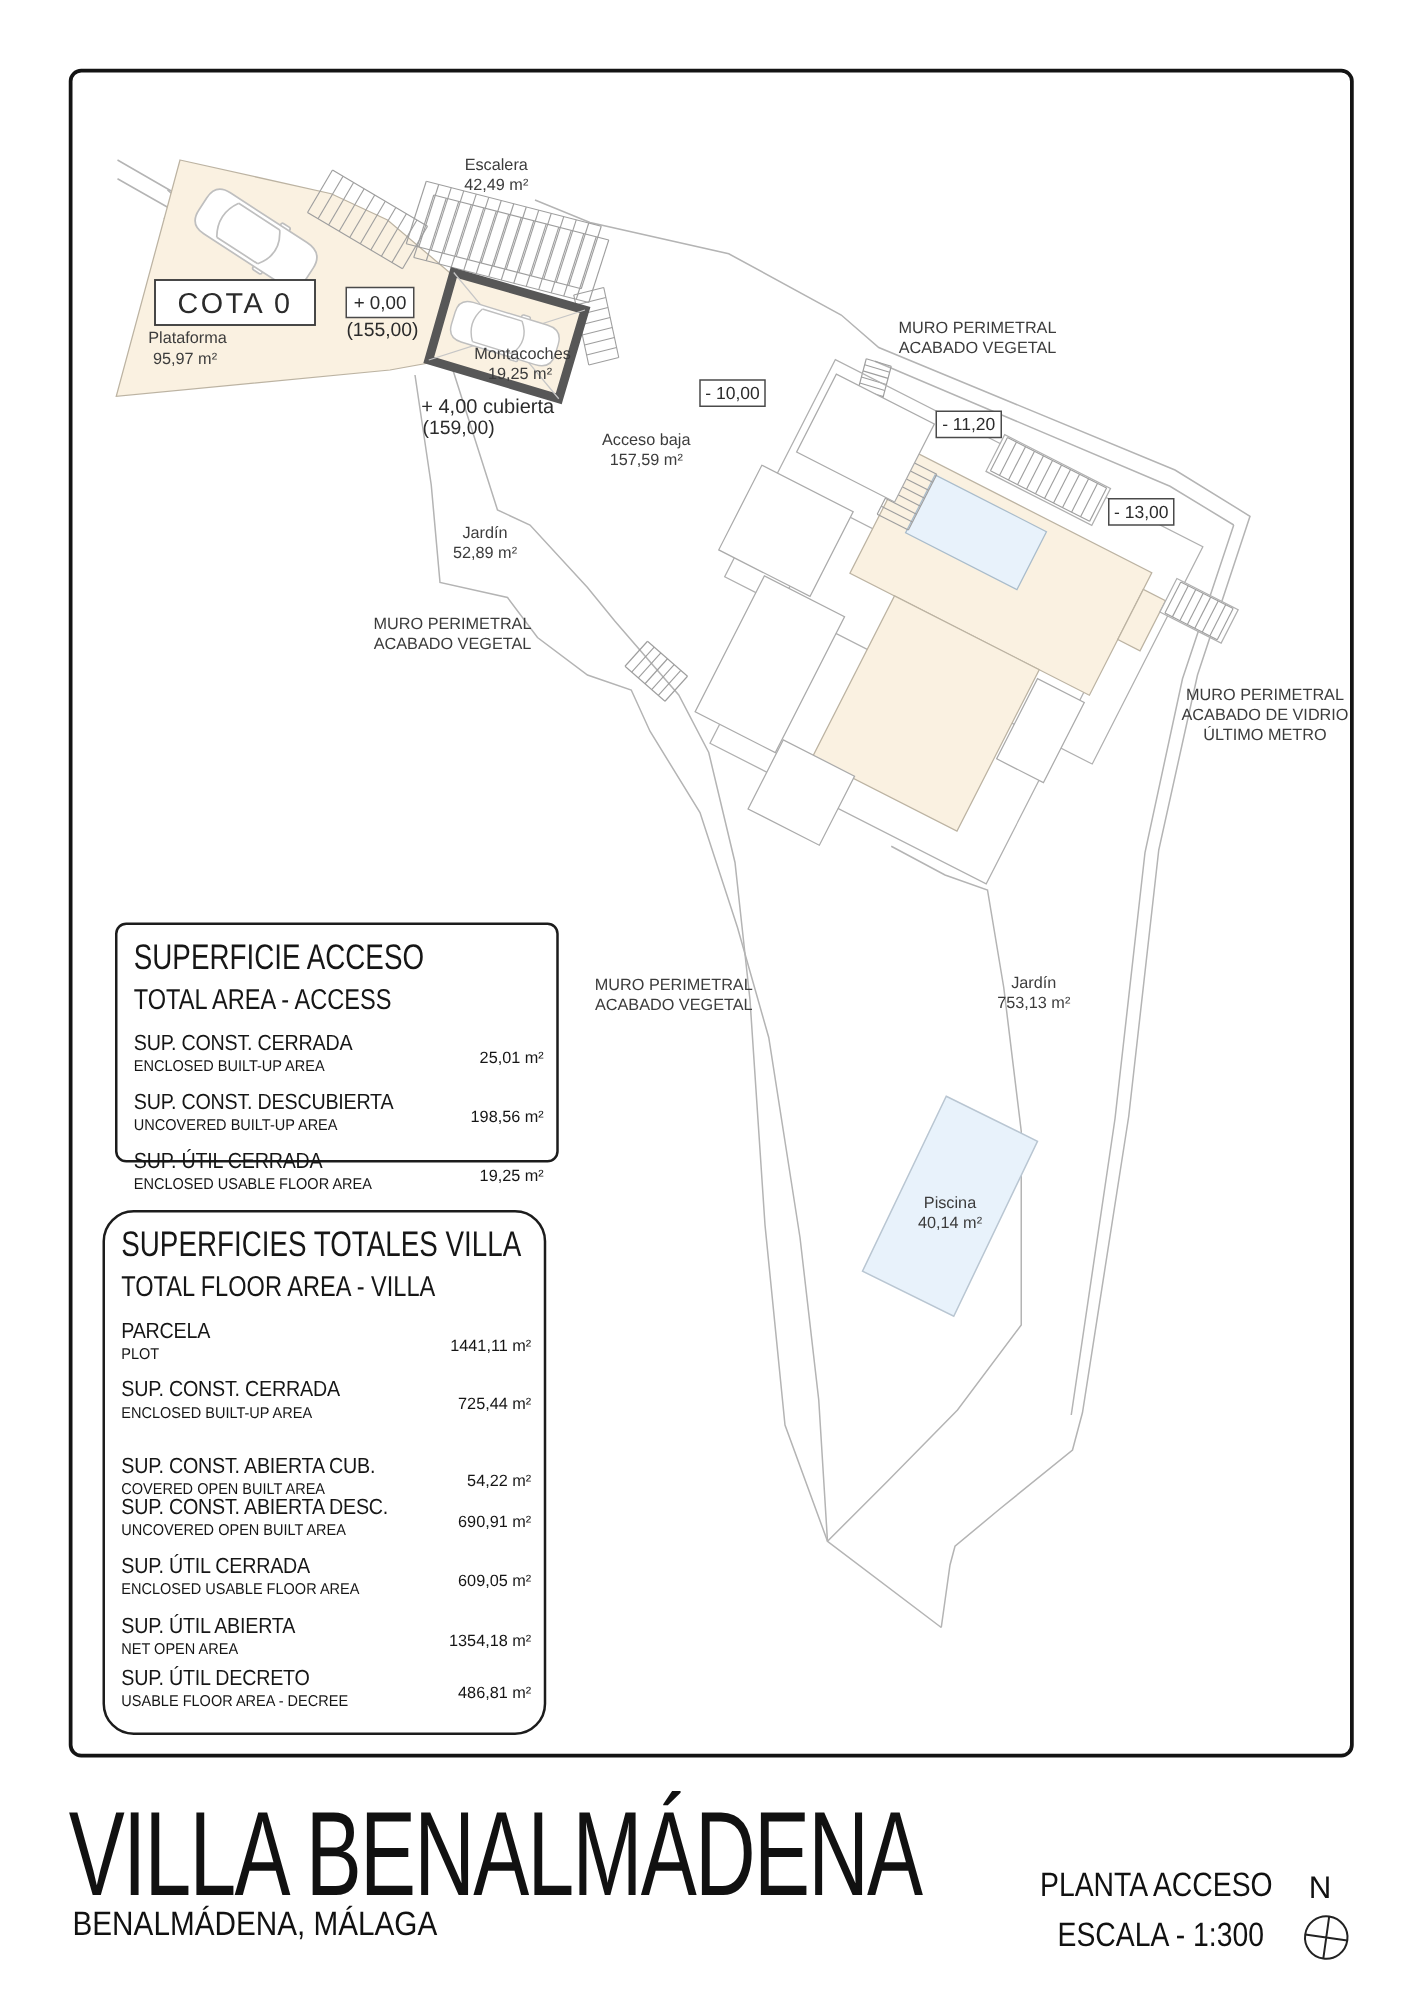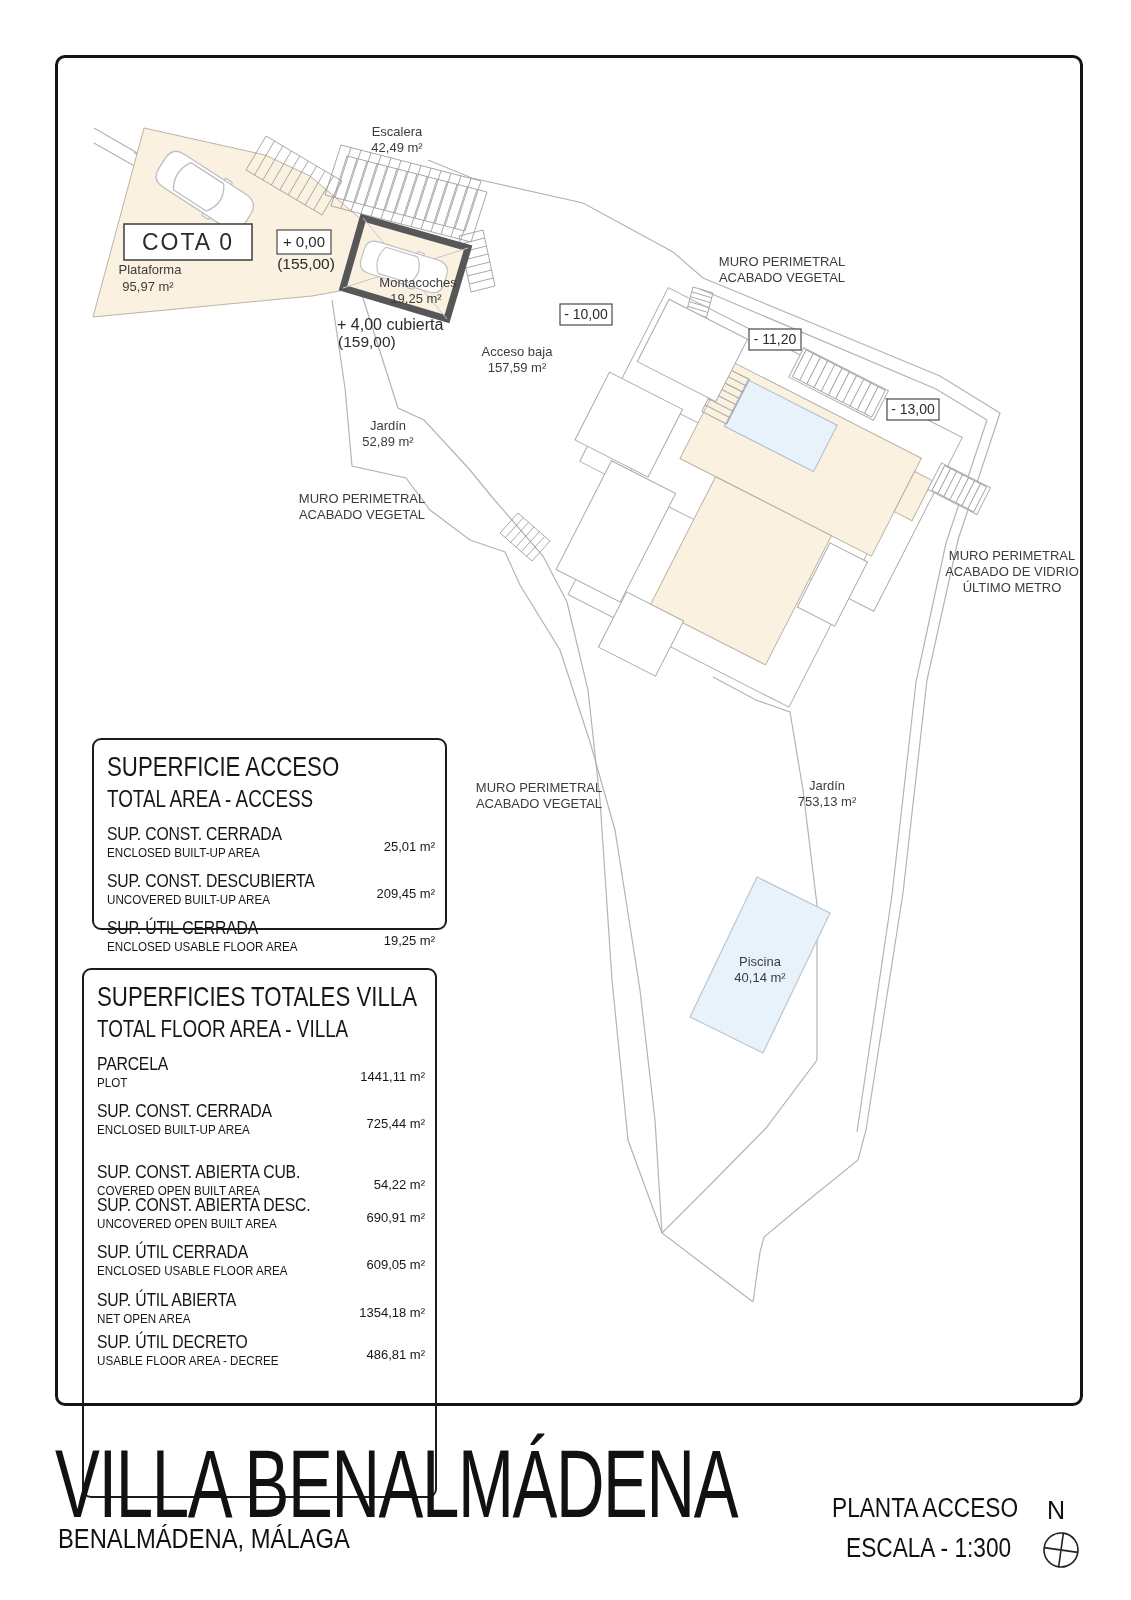--- a/index.html
+++ b/index.html
@@ -299,32 +299,32 @@
           <div class="lbl-es">SUP. CONST. CERRADA</div>
            <div class="lbl-en">ENCLOSED BUILT-UP AREA</div>
         </div>
       <div class="row-value">25,01 m²</div>
     </div>
     <div class="trow" style="top:131px">
       <div>
           <div class="lbl-es">SUP. CONST. DESCUBIERTA</div>
            <div class="lbl-en">UNCOVERED BUILT-UP AREA</div>
         </div>
-      <div class="row-value">209,45 m²</div>
+      <div class="row-value">198,56 m²</div>
     </div>
     <div class="trow" style="top:178px">
       <div>
           <div class="lbl-es">SUP. ÚTIL CERRADA</div>
            <div class="lbl-en">ENCLOSED USABLE FLOOR AREA</div>
         </div>
       <div class="row-value">19,25 m²</div>
     </div>
   </div>
 
-  <div class="table" style="top:968px;height:530px;">
+  <div class="table" style="top:968px;height:420px;border-radius:25px;">
     <div class="t-head">
       <div class="t-title">SUPERFICIES TOTALES VILLA</div>
       <div class="t-sub">TOTAL FLOOR AREA - VILLA</div>
     </div>
     <div class="trow" style="top:84px">
       <div>
           <div class="lbl-es">PARCELA</div>
            <div class="lbl-en">PLOT</div>
         </div>
       <div class="row-value">1441,11 m²</div>

